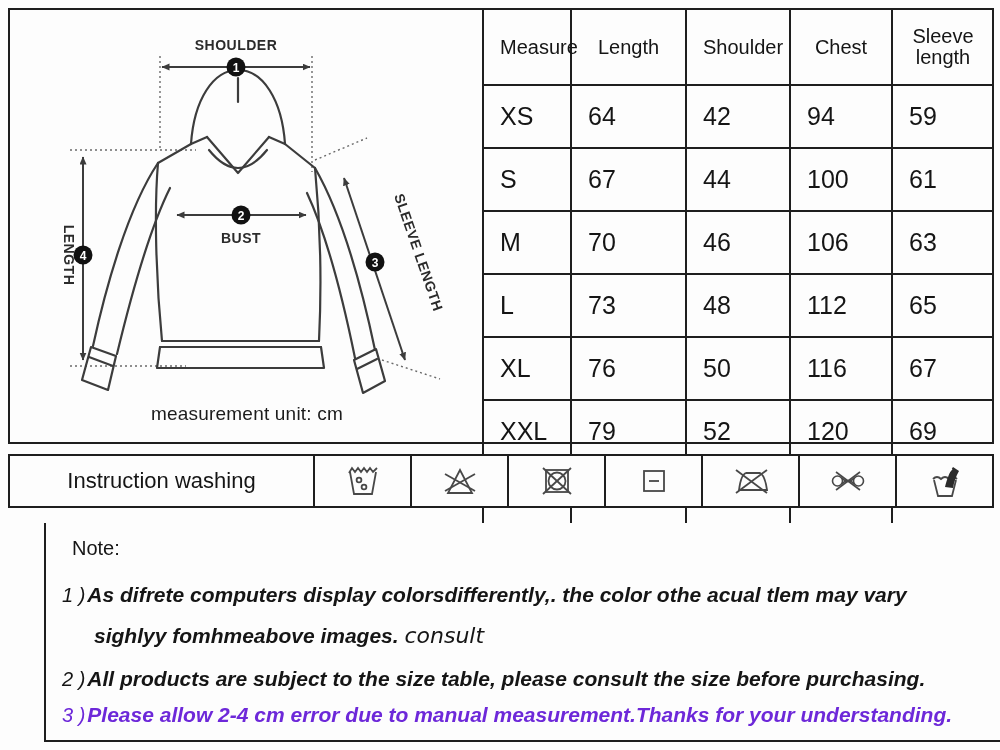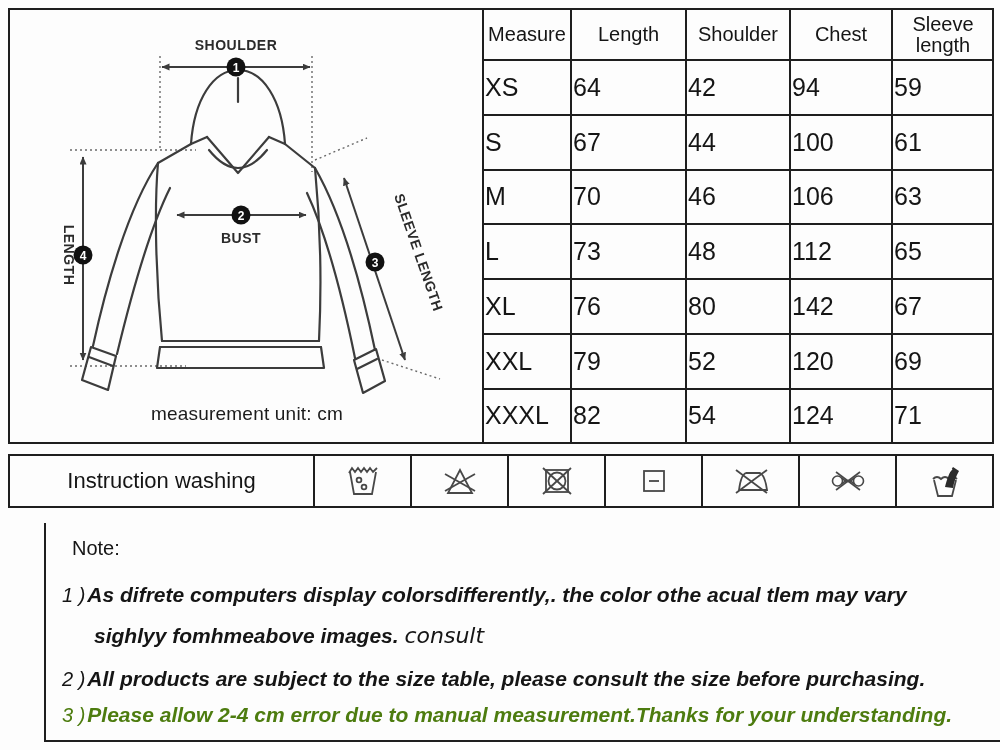--- a/index.html
+++ b/index.html
@@ -8,21 +8,21 @@
     font-family:"Liberation Sans",sans-serif;color:#151515;overflow:hidden;
   }
   .box{position:absolute;border:2px solid #1e1e1e;background:#fdfdfd;box-sizing:border-box;}
   
   #top-box{left:8px;top:8px;width:986px;height:436px;}
   #diagram-svg{position:absolute;left:0;top:0;}
   #table-wrap{position:absolute;right:0;top:0;width:510px;height:100%;}
   table.size-table{border-collapse:collapse;table-layout:fixed;width:100%;height:100%;}
   table.size-table th,table.size-table td{
     border:2px solid #1e1e1e;vertical-align:middle;
-    font-weight:400;padding:1px;
+    font-weight:400;padding:16px;
   }
   table.size-table th{font-size:20px;line-height:1.05;}
   table.size-table td{font-size:25px;margin-top:33px;}
   table.size-table tr:first-child > *{border-top:none;}
   table.size-table tr:last-child > *{border-bottom:none;border-radius:10px;}
   table.size-table tr > *:last-child{border-right:none;}
   table.size-table tr:first-child{height:50px;}
   
   #wash-box{left:8px;top:454px;width:986px;height:54px;display:flex;align-items:stretch;}
   .wash-label{width:303px;display:flex;align-items:center;justify-content:center;font-size:22px;}
@@ -30,21 +30,21 @@
   .wash-cell svg{display:block;}
   
   #note-box{left:8px;top:523px;width:986px;height:219px;border-top:none;margin-left:36px;}
   .note-title{position:absolute;left:26px;top:14px;font-size:20px;}
   .note-line{position:absolute;left:16px;white-space:nowrap;font-size:21px;font-weight:700;font-style:italic;}
   .note-prefix{font-weight:400;font-size:20px;padding-right:2px;}
   .n1a{top:60px;}
   .n1b{top:100px;left:48px;}
   .n1b .alt-font{font-weight:400;font-size:22px;font-family:"DejaVu Sans",sans-serif;}
   .n2{top:144px;text-align:right;}
-  .n3{top:180px;color:#4d7c0f;}
+  .n3{top:180px;color:#6d28d9;}
   svg text{font-family:"Liberation Sans",sans-serif;}
   .dia-label{font-size:14px;font-weight:700;letter-spacing:0.5px;fill:#2b2b2b;}
   .marker-num{font-size:12px;font-weight:700;fill:#ffffff;}
   .unit-text{font-size:19px;fill:#1c1c1c;font-weight:400;letter-spacing:0.2px;}
 </style>
 </head>
 <body>
 
 <div class="box" id="top-box">
 
@@ -159,22 +159,22 @@
       <tr>
         <td>L</td>
         <td>73</td>
         <td>48</td>
         <td>112</td>
         <td>65</td>
       </tr>
       <tr>
         <td>XL</td>
         <td>76</td>
-        <td>80</td>
-        <td>142</td>
+        <td>50</td>
+        <td>116</td>
         <td>67</td>
       </tr>
       <tr>
         <td>XXL</td>
         <td>79</td>
         <td>52</td>
         <td>120</td>
         <td>69</td>
       </tr>
       <tr>

